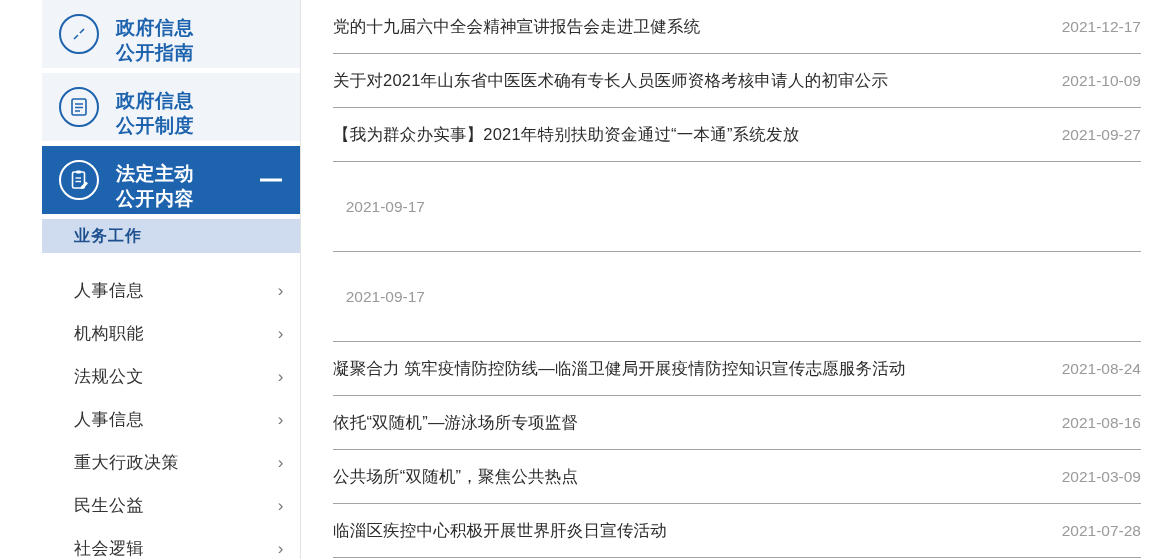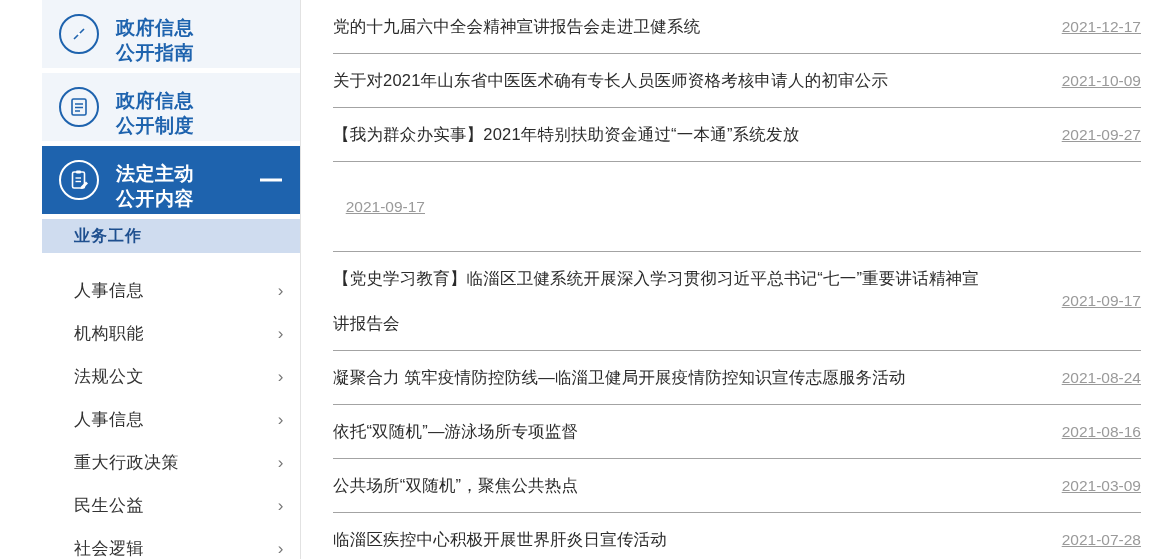--- a/index.html
+++ b/index.html
@@ -148,21 +148,20 @@
   }
   .news-row.tall .news-title {
     line-height: 45px;
   }
   .news-date {
     font-size: 15.5px;
     color: #9a9a9a;
     white-space: nowrap;
     min-width: 92px;
     text-align: right;
-    text-decoration: underline;
   }
 </style>
 </head>
 <body>
 
 <div id="page">
 
   <div class="sidebar">
 
     <div class="side-card">
@@ -270,21 +269,20 @@
     <div class="news-row">
       <div class="news-title">【我为群众办实事】2021年特别扶助资金通过“一本通”系统发放</div>
       <div class="news-date">2021-09-27</div>
     </div>
 
     <div class="news-row tall">
       <div class="news-date">2021-09-17</div>
     </div>
 
     <div class="news-row tall">
-      <div class="news-title">【党史学习教育】临淄区卫健系统开展深入学习贯彻习近平总书记“七一”重要讲话精神宣讲报告会</div>
       <div class="news-date">2021-09-17</div>
     </div>
 
     <div class="news-row">
       <div class="news-title">凝聚合力 筑牢疫情防控防线—临淄卫健局开展疫情防控知识宣传志愿服务活动</div>
       <div class="news-date">2021-08-24</div>
     </div>
 
     <div class="news-row">
       <div class="news-title">依托“双随机”—游泳场所专项监督</div>

